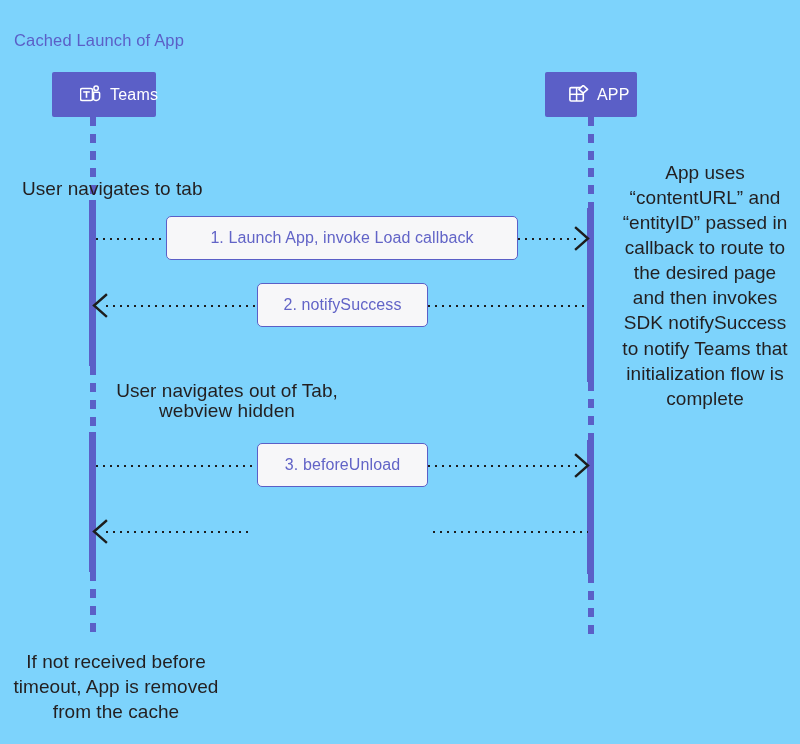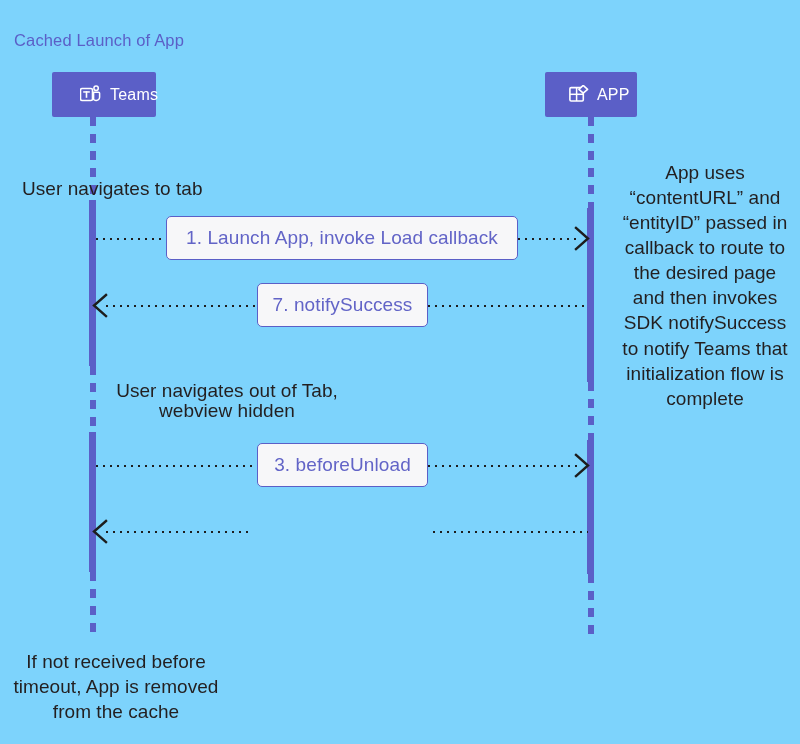--- a/index.html
+++ b/index.html
@@ -87,21 +87,21 @@
   
   .msgbox {
     box-sizing: border-box;
     background: #f7f7f9;
     border: 1.6px solid #5b5fc7;
     border-radius: 5px;
     display: flex;
     align-items: center;
     justify-content: center;
     color: #6264c7;
-    font-size: 19px;
+    font-size: 16px;
     letter-spacing: 0.1px;
     white-space: nowrap;
   }
 
   
   .dotline {
     height: 2px;
     background-image: linear-gradient(
         to right,
         #1d1d1d 0px, #1d1d1d 2.4px,
@@ -190,21 +190,21 @@
   <div class="abs dotline" style="left:518px; top:238px; width:62px;"></div>
   <svg class="abs arrowhead" style="left:574px; top:226px;" width="20" height="26">
     <path d="M2 2 L14 12.5 L2 23" fill="none" stroke="#1d1d1d" stroke-width="2.4" stroke-linecap="square" stroke-linejoin="miter"></path>
   </svg>
 
   <svg class="abs arrowhead" style="left:91px; top:293px;" width="20" height="26">
     <path d="M15 2 L3 12.5 L15 23" fill="none" stroke="#1d1d1d" stroke-width="2.4" stroke-linecap="square" stroke-linejoin="miter"></path>
   </svg>
   <div class="abs dotline" style="left:106px; top:305px; width:152px;"></div>
   <div class="abs msgbox" style="left:257px; top:283px; width:171px; height:44px;">
-    <span>7. notifySuccess</span>
+    <span>2. notifySuccess</span>
   </div>
   <div class="abs dotline" style="left:428px; top:305px; width:160px;"></div>
 
   <div class="abs dotline" style="left:96px; top:465px; width:162px;"></div>
   <div class="abs msgbox" style="left:257px; top:443px; width:171px; height:44px;">
     <span>3. beforeUnload</span>
   </div>
   <div class="abs dotline" style="left:428px; top:465px; width:152px;"></div>
   <svg class="abs arrowhead" style="left:574px; top:453px;" width="20" height="26">
     <path d="M2 2 L14 12.5 L2 23" fill="none" stroke="#1d1d1d" stroke-width="2.4" stroke-linecap="square" stroke-linejoin="miter"></path>

